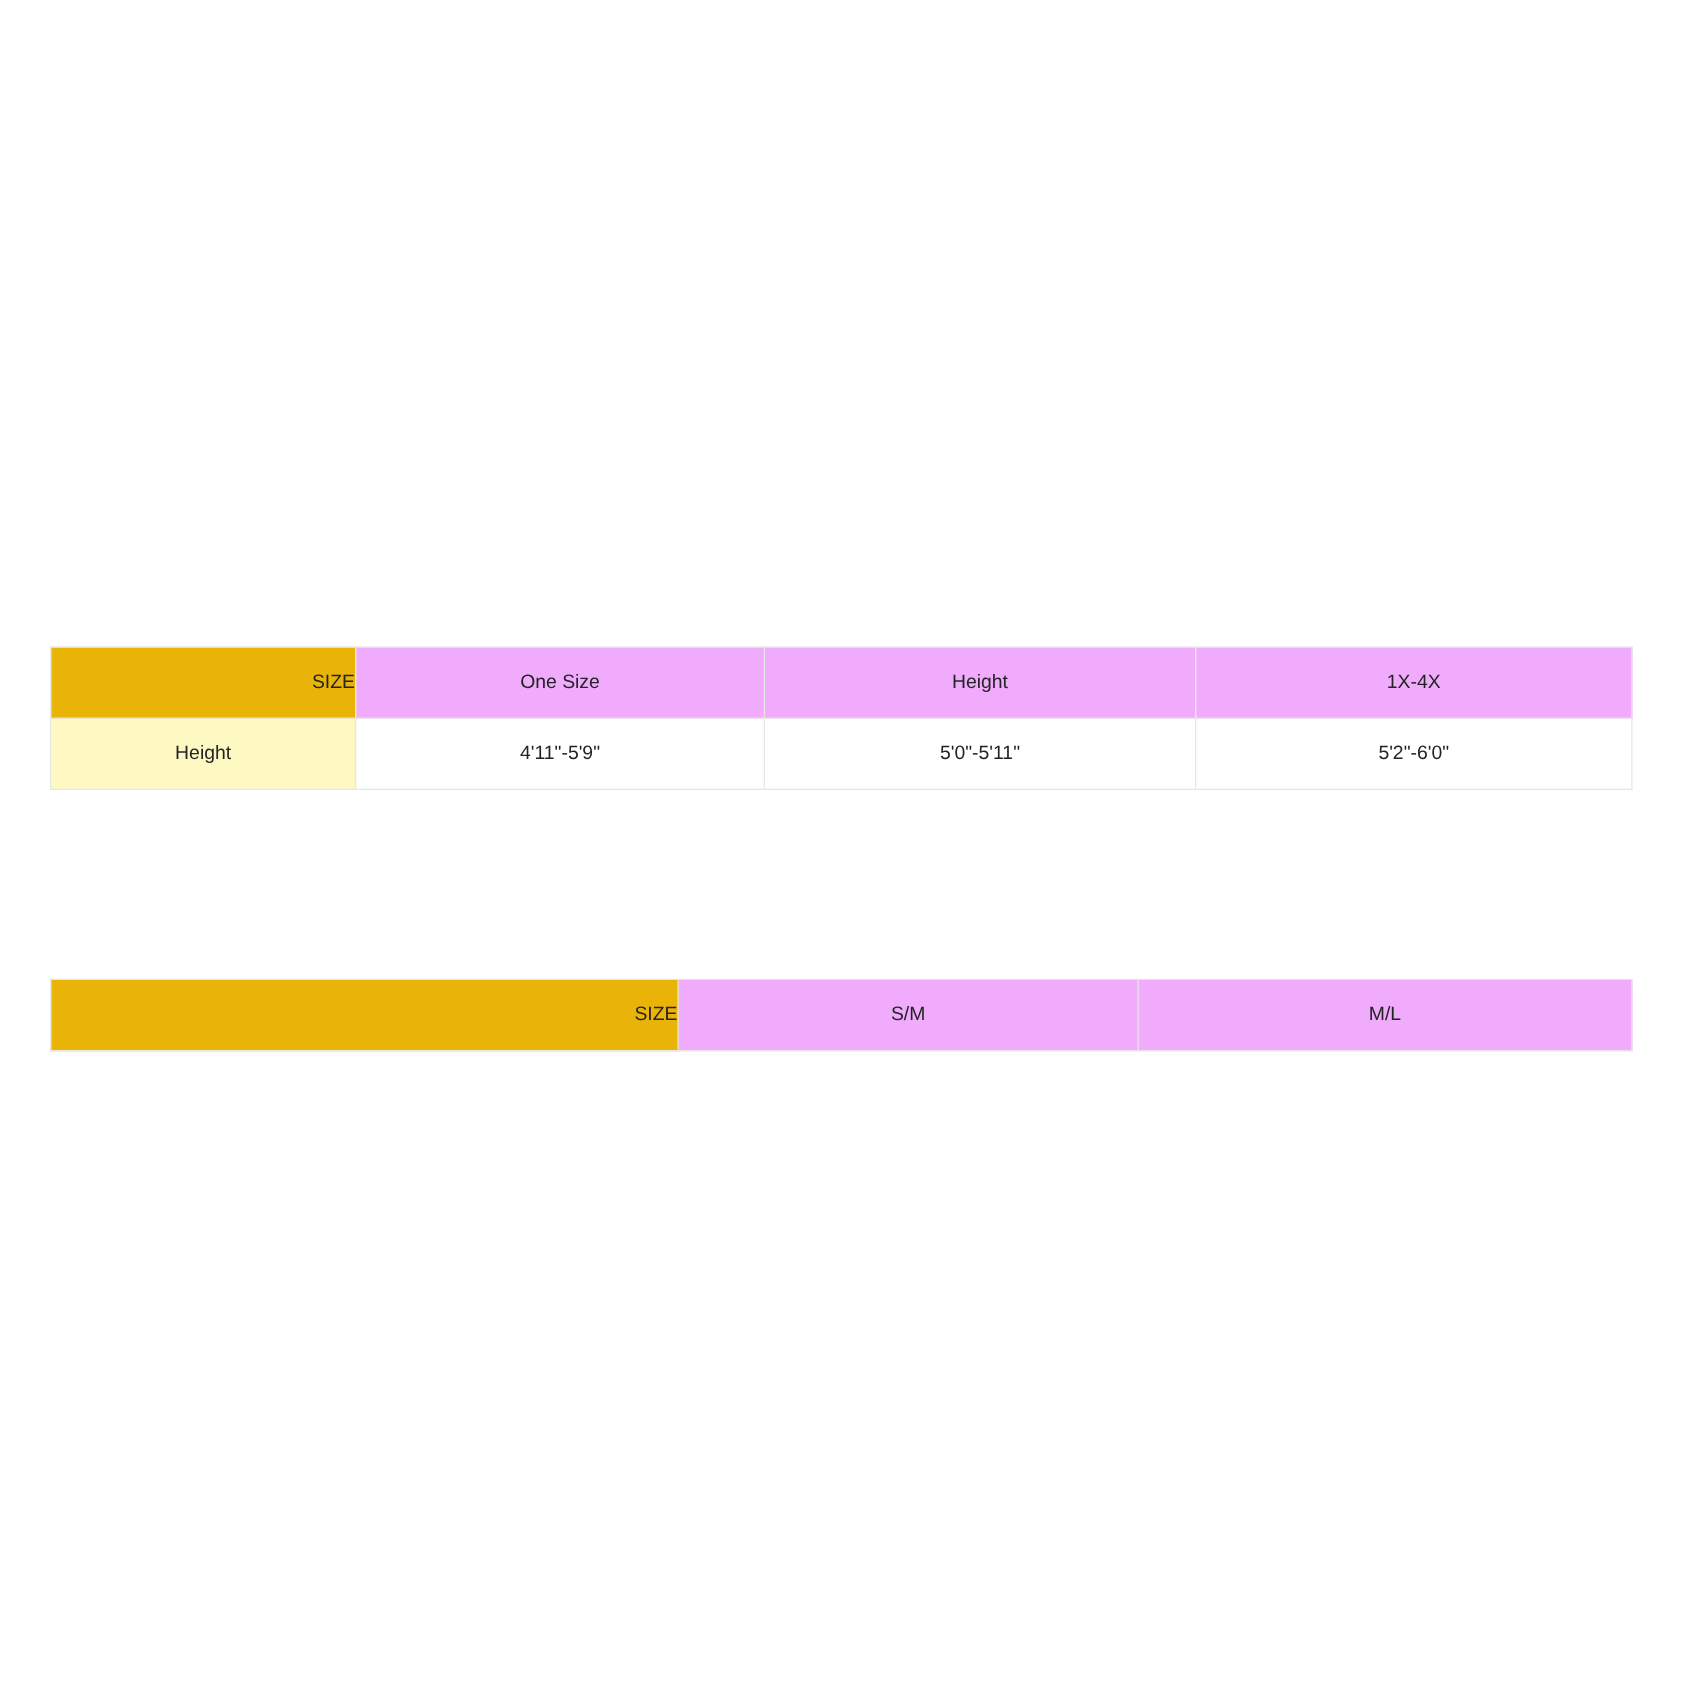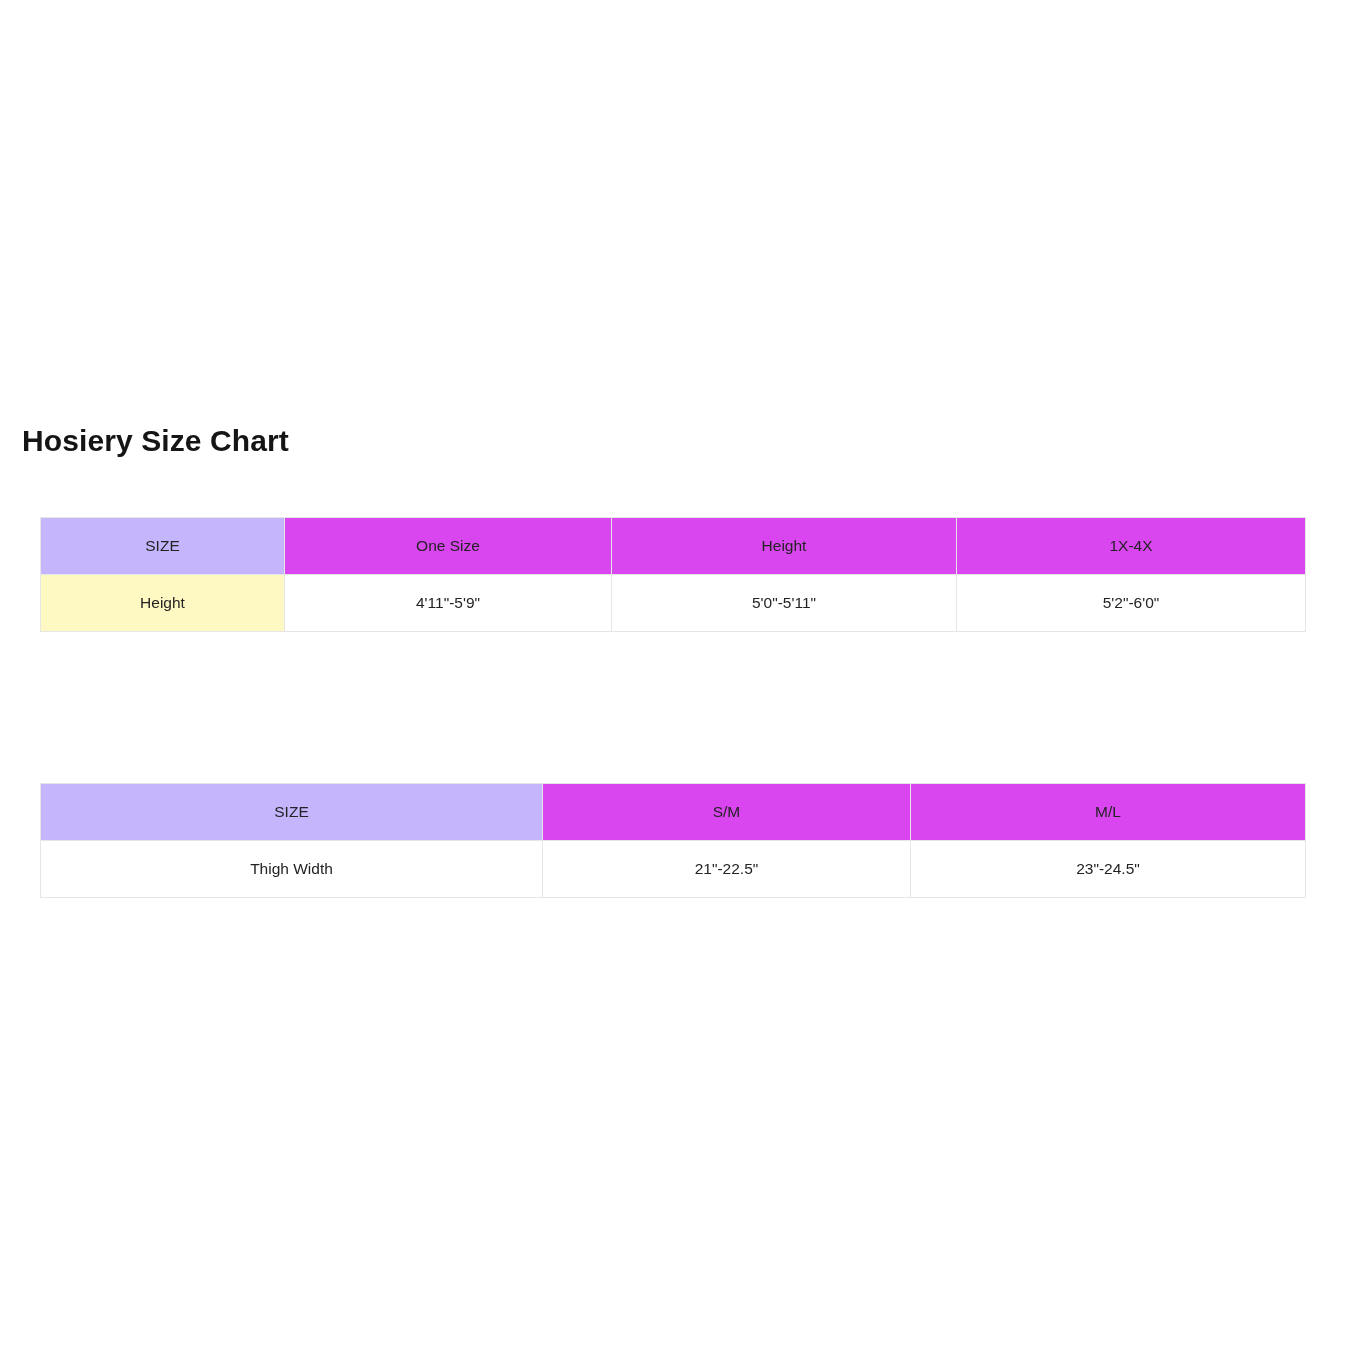--- a/index.html
+++ b/index.html
@@ -37,32 +37,33 @@
     color: #232323;
   }
   table.size-table td {
     border: 1px solid #e6e6e6;
     text-align: center;
     vertical-align: middle;
     font-weight: 400;
     padding: 0;
   }
   table.size-table tr.header-row td {
-    background: #d946ef;
+    background: #f0abfc;
     height: 56px;
   }
   table.size-table tr.body-row td {
     background: #ffffff;
     height: 56px;
   }
   table.size-table tr.body-row td.label-cell {
     background: #fef9c3;
   }
   table.size-table tr.header-row td.label-cell {
-    background: #c4b5fd;
+    background: #eab308;
+    text-align: right;
   }
   
   #table-1 {
     left: 40px;
     top: 517px;
     width: 1265px;
   }
   #table-1 col.c0 { width: 244px; }
   #table-1 col.c1 { width: 327px; }
   #table-1 col.c2 { width: 345px; }
@@ -75,21 +76,20 @@
   }
   #table-2 col.d0 { width: 502px; }
   #table-2 col.d1 { width: 368px; }
   #table-2 col.d2 { width: 395px; }
 </style>
 </head>
 <body>
 
 <div class="page">
 
-  <div class="title">Hosiery Size Chart</div>
 
   <table class="size-table" id="table-1">
     <colgroup>
       <col class="c0">
         <col class="c1">
         <col class="c2">
         <col class="c3">
     </colgroup>
     <tbody>
       <tr class="header-row">
@@ -112,21 +112,16 @@
       <col class="d0">
         <col class="d1">
         <col class="d2">
     </colgroup>
     <tbody>
       <tr class="header-row">
         <td class="label-cell">SIZE</td>
         <td>S/M</td>
         <td>M/L</td>
       </tr>
-      <tr class="body-row">
-        <td>Thigh Width</td>
-        <td>21"-22.5"</td>
-        <td>23"-24.5"</td>
-      </tr>
     </tbody>
   </table>
 
 </div>
 
 </body></html>

